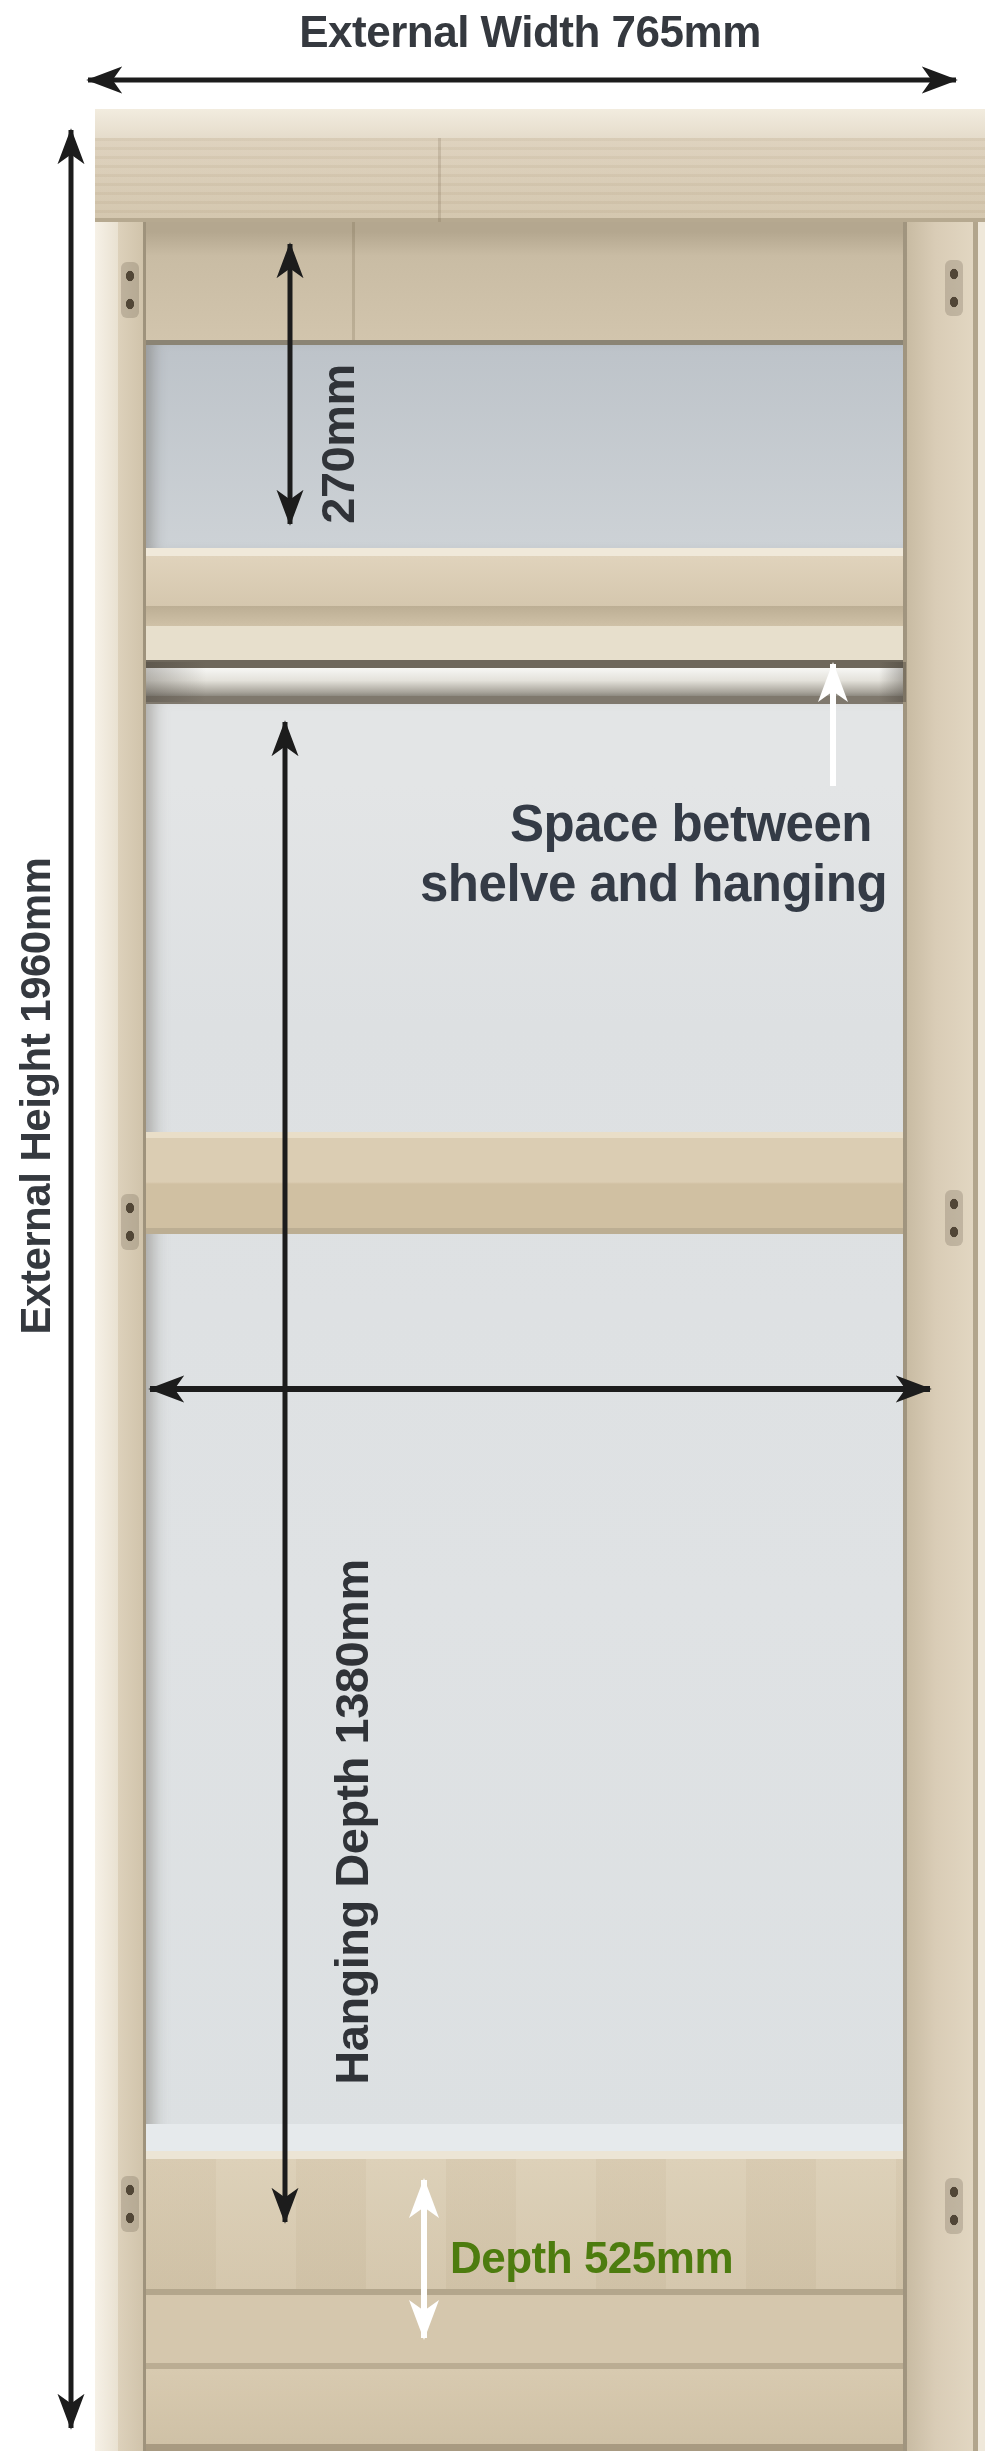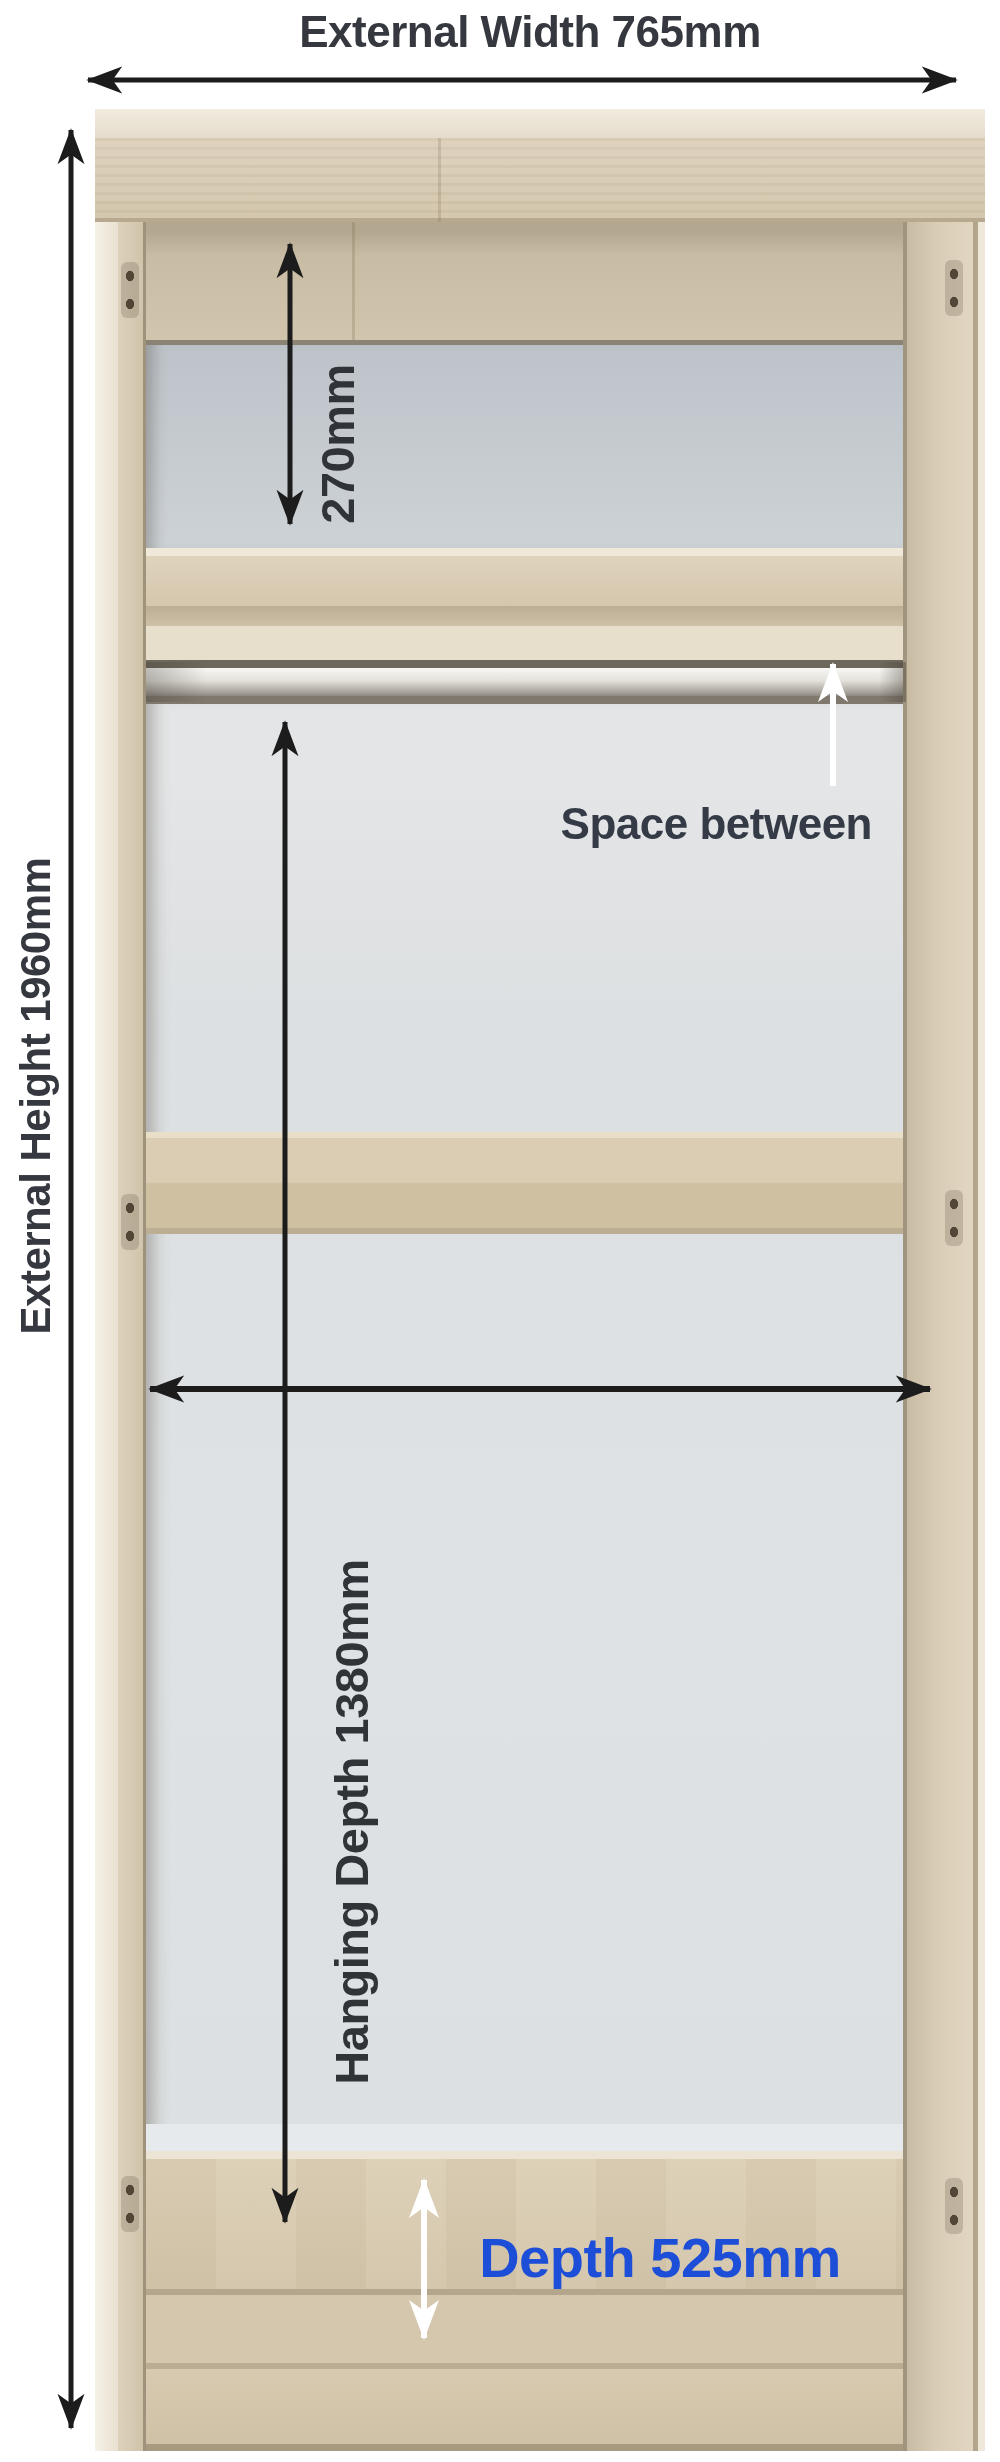--- a/index.html
+++ b/index.html
@@ -91,24 +91,24 @@
     font-size:44px;text-align:center;}
   .lbl-exth{left:-274px;top:1067px;width:620px;height:50px;line-height:50px;
     font-size:42px;text-align:center;transform:rotate(-90deg);}
   .lbl-270{left:208px;top:415px;width:260px;height:50px;line-height:50px;
     font-size:47px;text-align:center;transform:rotate(-90deg);color:#303338;}
   .lbl-w732{left:280px;top:1404px;width:500px;height:56px;line-height:56px;
     font-size:48px;text-align:center;color:#303338;}
   .lbl-hang{left:32px;top:1792px;width:640px;height:52px;line-height:52px;
     font-size:47px;text-align:center;transform:rotate(-90deg);color:#303338;}
   .lbl-space{left:420px;top:790px;width:452px;height:186px;text-align:right;
-    font-size:44px;line-height:60px;color:#343b46;}
+    font-size:51px;line-height:60px;color:#343b46;}
   .lbl-space div{position:static;}
   .lbl-depth{left:450px;top:2226px;width:420px;height:56px;line-height:56px;
-    font-size:56px;color:#1d4ed8;text-align:center;}
+    font-size:44px;color:#4d7c0f;text-align:left;}
 </style>
 </head>
 <body>
 
 <div class="stage">
 
   <div class="w-base"></div>
   <div class="left-outer"></div>
   <div class="left-wall"></div>
   <div class="right-wall"></div>
@@ -172,16 +172,17 @@
     <line x1="833" y1="782" x2="833" y2="660" stroke="#ffffff" stroke-width="6" marker-end="url(#aw)"></line>
     <line x1="424" y1="2176" x2="424" y2="2334" stroke="#ffffff" stroke-width="6" marker-start="url(#aw)" marker-end="url(#aw)"></line>
   </svg>
 
   <div class="lbl lbl-extw">External Width 765mm</div>
   <div class="lbl lbl-exth">External Height 1960mm</div>
   <div class="lbl lbl-270">270mm</div>
   <div class="lbl lbl-hang">Hanging Depth 1380mm</div>
   <div class="lbl lbl-space">
     <div>Space between</div>
+    <div>shelve and hanging</div>
   </div>
   <div class="lbl lbl-depth">Depth 525mm</div>
 
 </div>
 
 </body></html>

